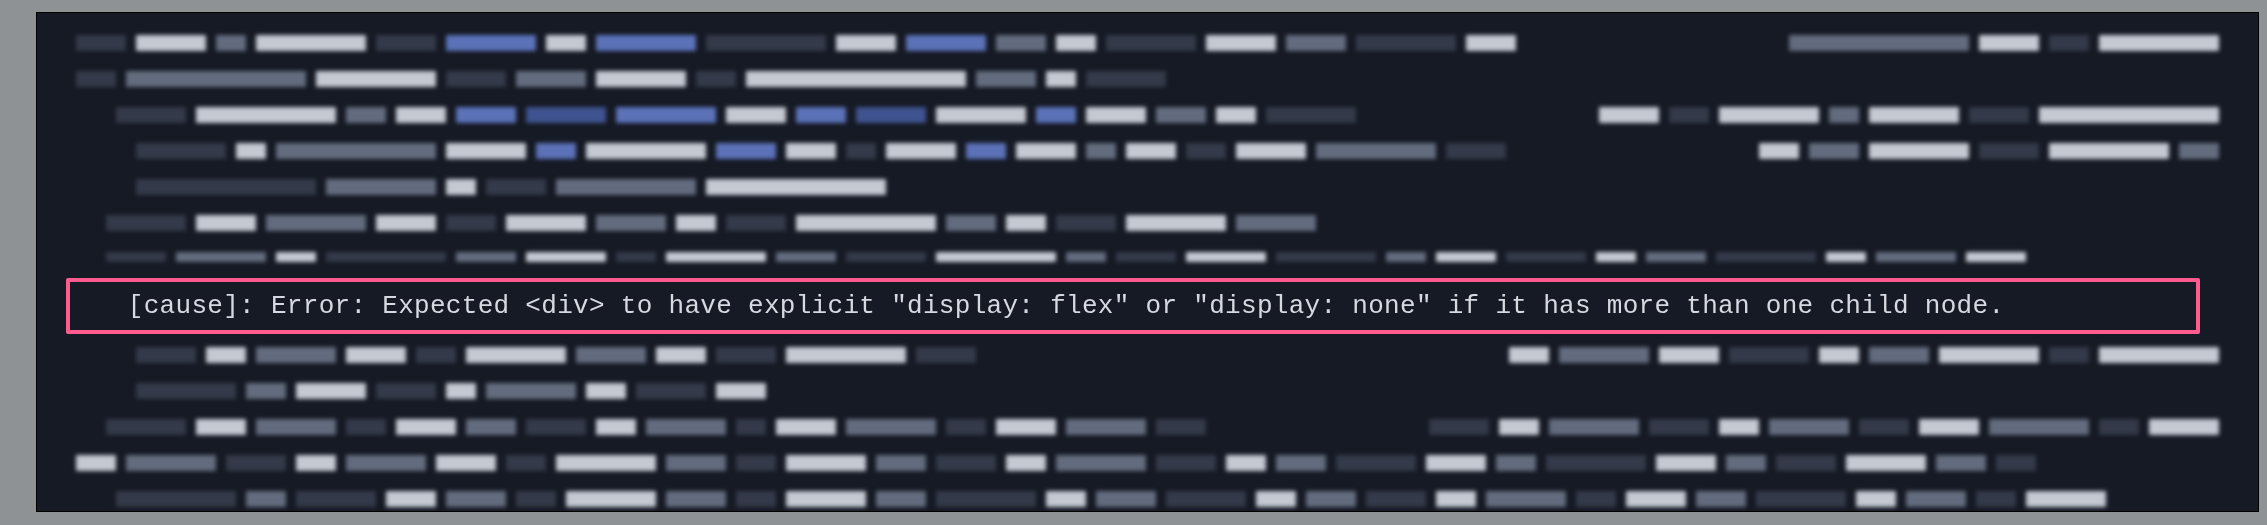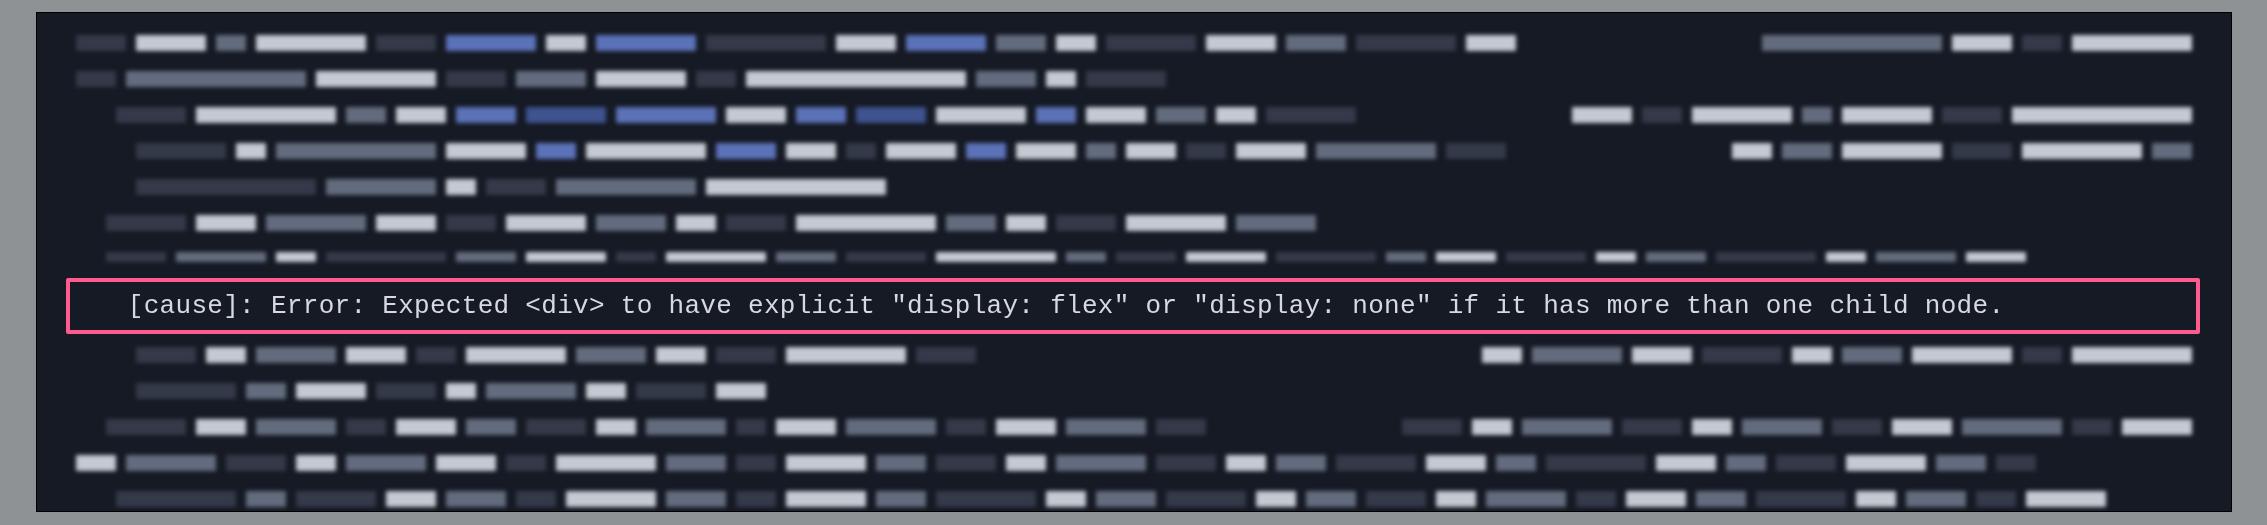--- a/index.html
+++ b/index.html
@@ -9,20 +9,21 @@
     height:525px;
     overflow:hidden;
     font-family:ui-monospace,SFMono-Regular,Menlo,Consolas,"Liberation Mono",monospace;
   }
   .terminal{
     position:absolute;
     left:36px;top:12px;
     width:2196px;height:500px;
     background:#161a24;
     box-shadow:0 0 0 1px #000 inset;
+    padding-left:27px;
   }
 
   
   .bar-row{
     position:absolute;
     left:0;right:0;
     height:22px;
     display:flex;
     gap:10px;
     padding:0 40px;

